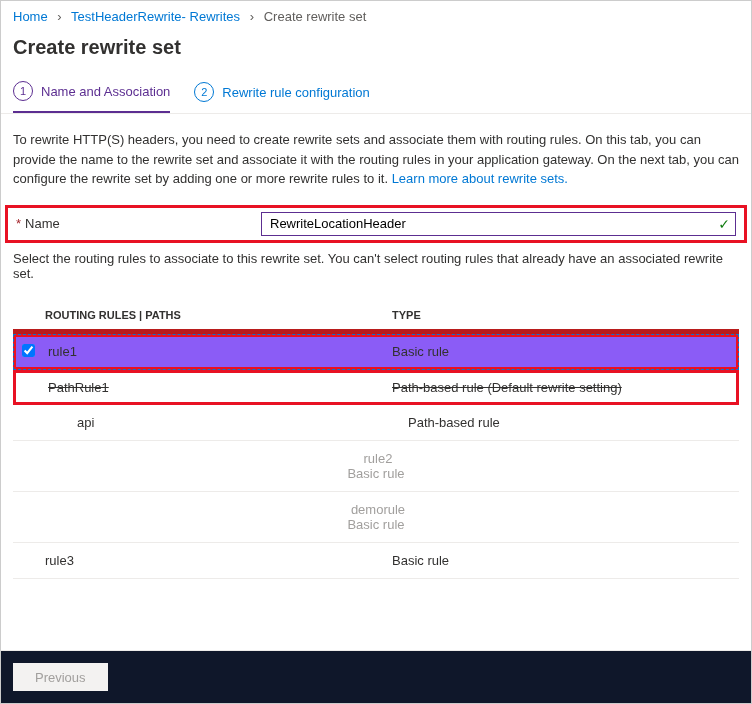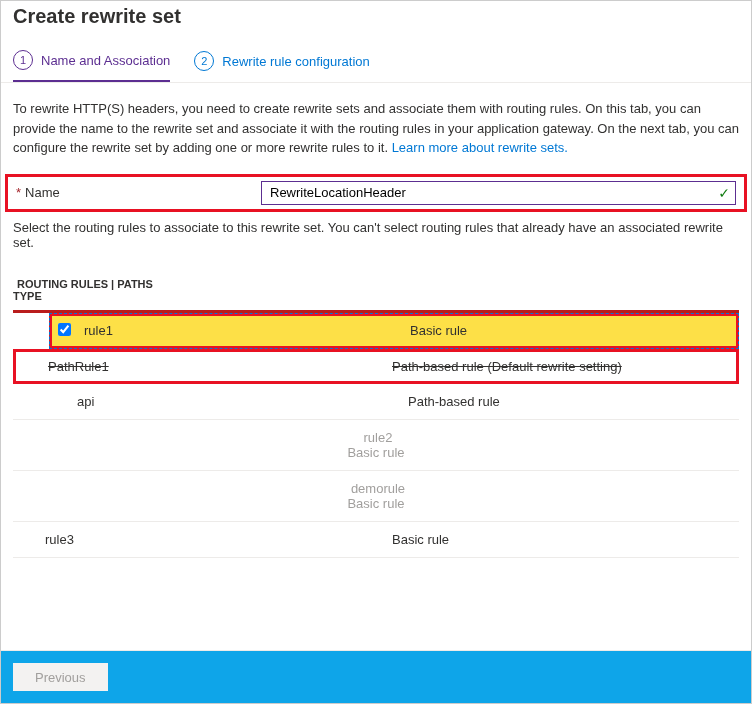--- a/index.html
+++ b/index.html
@@ -20,41 +20,48 @@
 .name-row { display: flex; align-items: center; }
 .name-label { width: 245px; color: #323130; }
 .name-label .req { color: #a4262c; margin-right: 4px; }
 .name-input-wrap { flex: 1; position: relative; }
 .name-input { width: 100%; height: 24px; border: 1px solid #5c2e91; padding: 2px 24px 2px 8px; font-size: 13px; font-family: inherit; }
 .check-icon { position: absolute; right: 6px; top: 4px; color: #107c10; font-size: 14px; }
 .section-title-row { padding: 4px 8px; }
 .section-title-strike { text-decoration: line-through; font-size: 15px; font-weight: 600; }
 .subdesc { padding: 8px 12px 20px; font-size: 13px; }
 .table { width: calc(100% - 24px); margin: 0 12px; }
-.thead { display: flex; border-bottom: 3px solid #b91c1c; padding: 8px 0; font-size: 11px; font-weight: 600; color: #323130; flex-direction: column; }
+.thead { display: flex; border-bottom: 5px solid #b91c1c; padding: 8px 0; font-size: 11px; font-weight: 600; color: #323130; }
 .col-check { width: 28px; }
 .col-name { flex: 1; padding-left: 4px; }
 .col-type { flex: 1; }
 .trow { display: flex; align-items: center; border-bottom: 1px solid #edebe9; padding: 10px 0; font-size: 13px; }
-.trow.selected { background: #fde047; outline: 1px dashed #0078d4; outline-offset: -1px; margin-left: 36px; }
+.trow.selected { background: #8b5cf6; outline: 1px dashed #0078d4; outline-offset: -1px; }
 .trow.highlighted { border: 3px solid #e81123; padding: 7px 0; }
 .trow.disabled { color: #a19f9d; flex-direction: column; }
 .trow .col-check input { margin-left: 6px; }
 .col-name.indent { padding-left: 36px; }
 .strike { text-decoration: line-through; }
-.footer { position: absolute; bottom: 0; left: 0; right: 0; border-top: 1px solid #edebe9; padding: 12px; display: flex; gap: 12px; align-items: center; background: #0ea5e9; }
+.footer { position: absolute; bottom: 0; left: 0; right: 0; border-top: 1px solid #edebe9; padding: 12px; display: flex; gap: 12px; align-items: center; background: #0f172a; }
 .btn { height: 28px; padding: 0 22px; font-size: 13px; border: none; cursor: pointer; font-family: inherit; }
 .btn-prev { background: #f3f2f1; color: #a19f9d; }
 .btn-next { background: #0078d4; color: #fff; font-weight: 600; }
 .next-highlight { border: 3px solid #e81123; padding: 6px; display: inline-block; }
 </style>
 </head>
 <body>
 
 <div class="container">
+  <div class="breadcrumb">
+    <a href="#">Home</a>
+    <span class="sep">›</span>
+    <a href="#">TestHeaderRewrite- Rewrites</a>
+    <span class="sep">›</span>
+    <span class="current">Create rewrite set</span>
+  </div>
 
   <h1 class="page-title">Create rewrite set</h1>
 
   <div class="tabs">
     <div class="tab active">
       <span class="tab-num">1</span>
       <span>Name and Association</span>
     </div>
     <div class="tab">
       <span class="tab-num">2</span>

